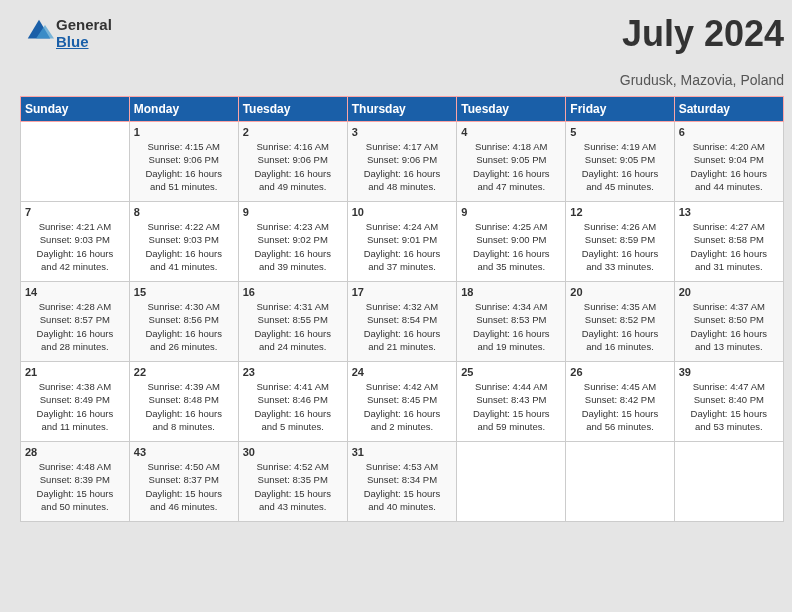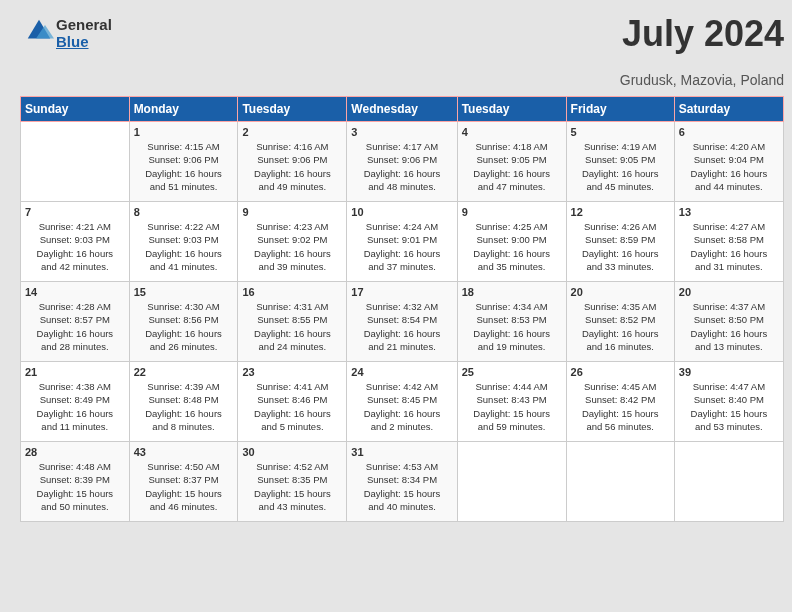--- a/index.html
+++ b/index.html
@@ -109,21 +109,21 @@
       <div class="location">Grudusk, Mazovia, Poland</div>
     </div>
   </div>
 
   <table class="calendar">
     <thead>
       <tr>
         <th>Sunday</th>
         <th>Monday</th>
         <th>Tuesday</th>
-        <th>Wednesday</th>
+        <th>Thursday</th>
         <th>Tuesday</th>
         <th>Friday</th>
         <th>Saturday</th>
       </tr>
     </thead>
     <tbody id="calendar-body">
     <tr>
           <td class="empty-cell"></td>
           <td>
             <span class="day-number">1</span>

